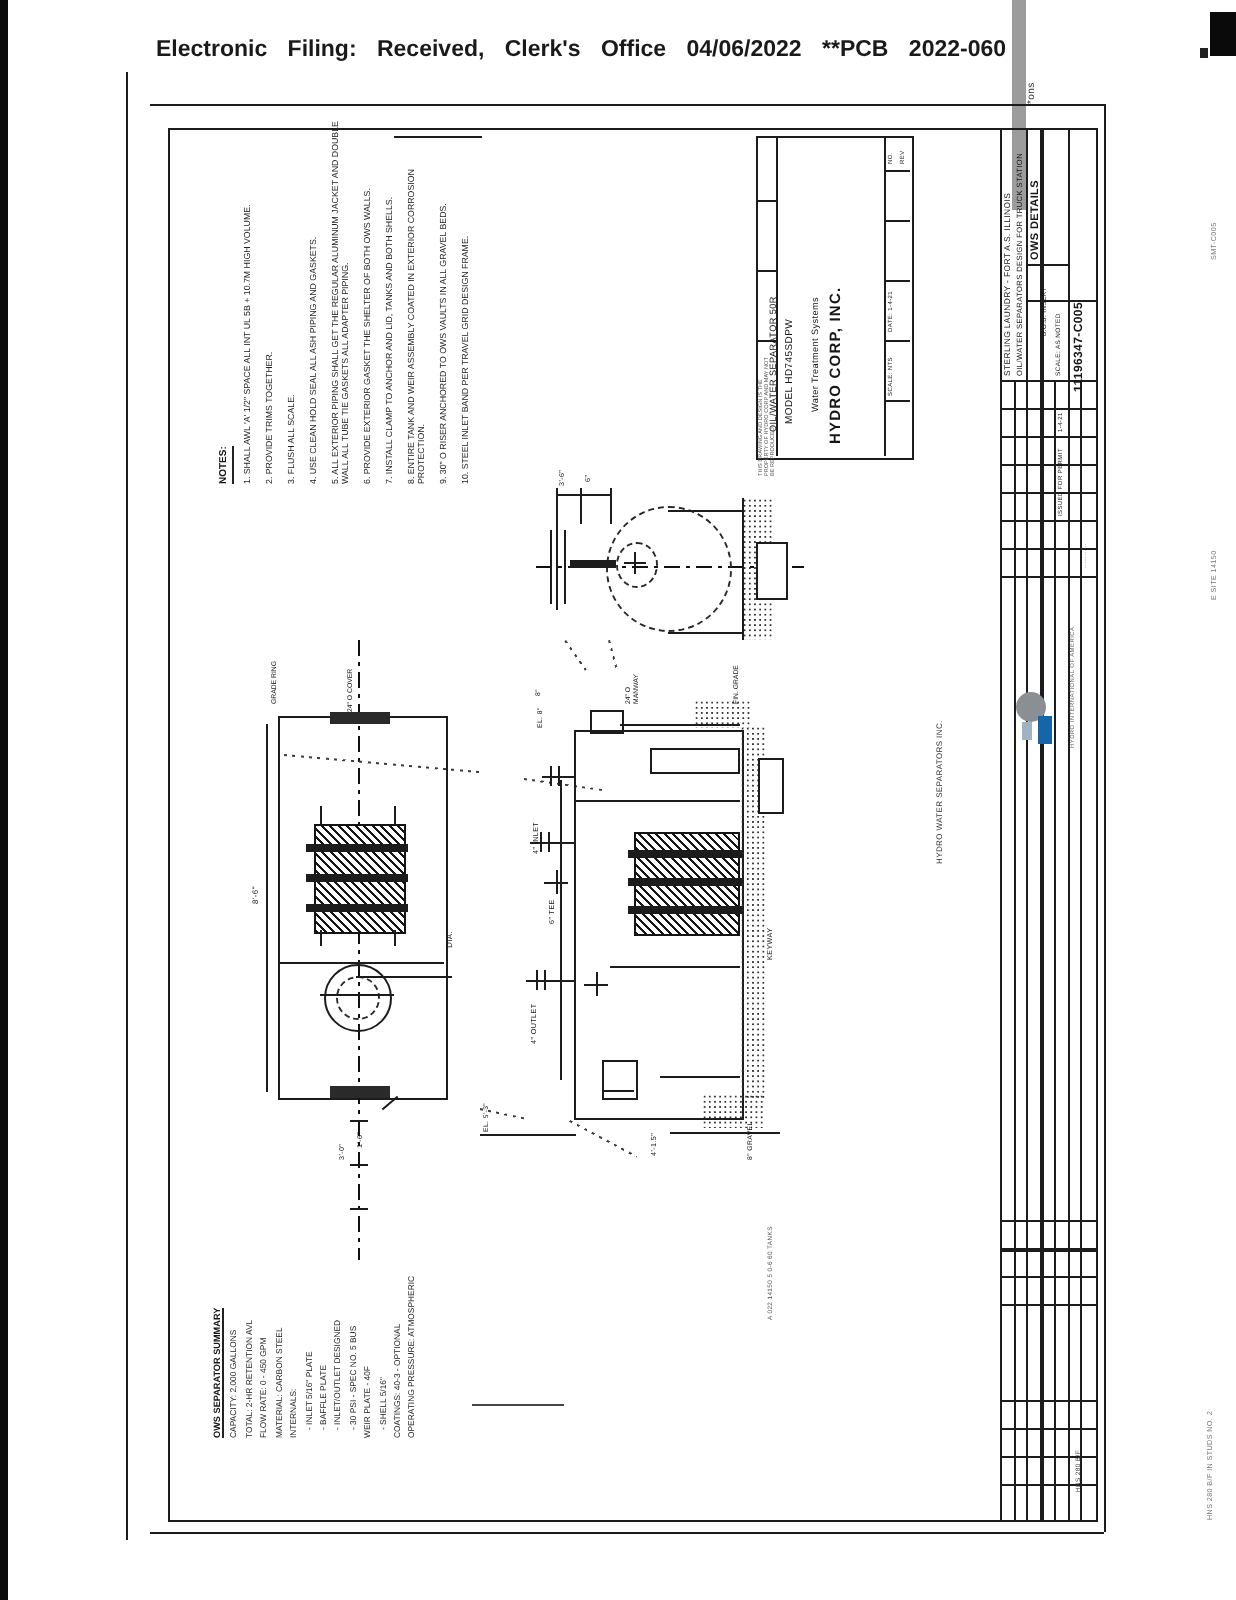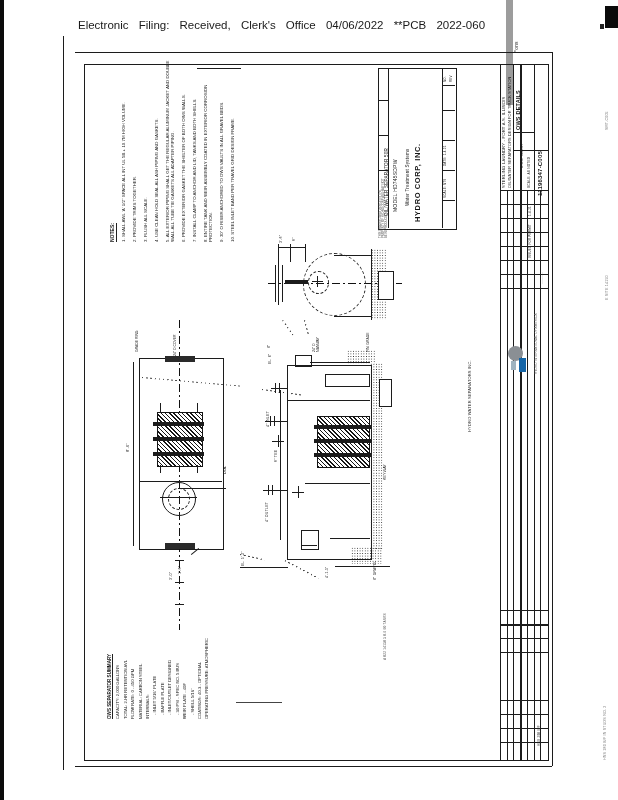--- a/index.html
+++ b/index.html
@@ -1,18 +1,18 @@
 <!DOCTYPE html>
 <html><head>
 <meta charset="utf-8">
 <style>
   html,body{margin:0;padding:0;background:#e8e8e8;}
   .page{position:relative;width:618px;height:800px;background:#ffffff;overflow:hidden;
         font-family:"Liberation Sans", sans-serif;color:#1c1c1c;}
-  .abs{position:absolute;}
+  .abs{position:absolute;font-weight:bold;}
   .ln{position:absolute;background:#1c1c1c;}
   .lng{position:absolute;background:#7a7a7a;}
   .bx{position:absolute;border:1px solid #1c1c1c;background:transparent;}
   .c{position:absolute;border:1px solid #1c1c1c;border-radius:50%;}
   .dc{position:absolute;border:1px dashed #2a2a2a;border-radius:50%;}
   .rot{position:absolute;transform:rotate(-90deg);transform-origin:0 0;
        white-space:nowrap;line-height:1.1;color:#161616;letter-spacing:.2px;}
   .rotw{position:absolute;transform:rotate(-90deg);transform-origin:0 0;
         line-height:1.15;color:#161616;}
   .hatch{position:absolute;border:1px solid #141414;

